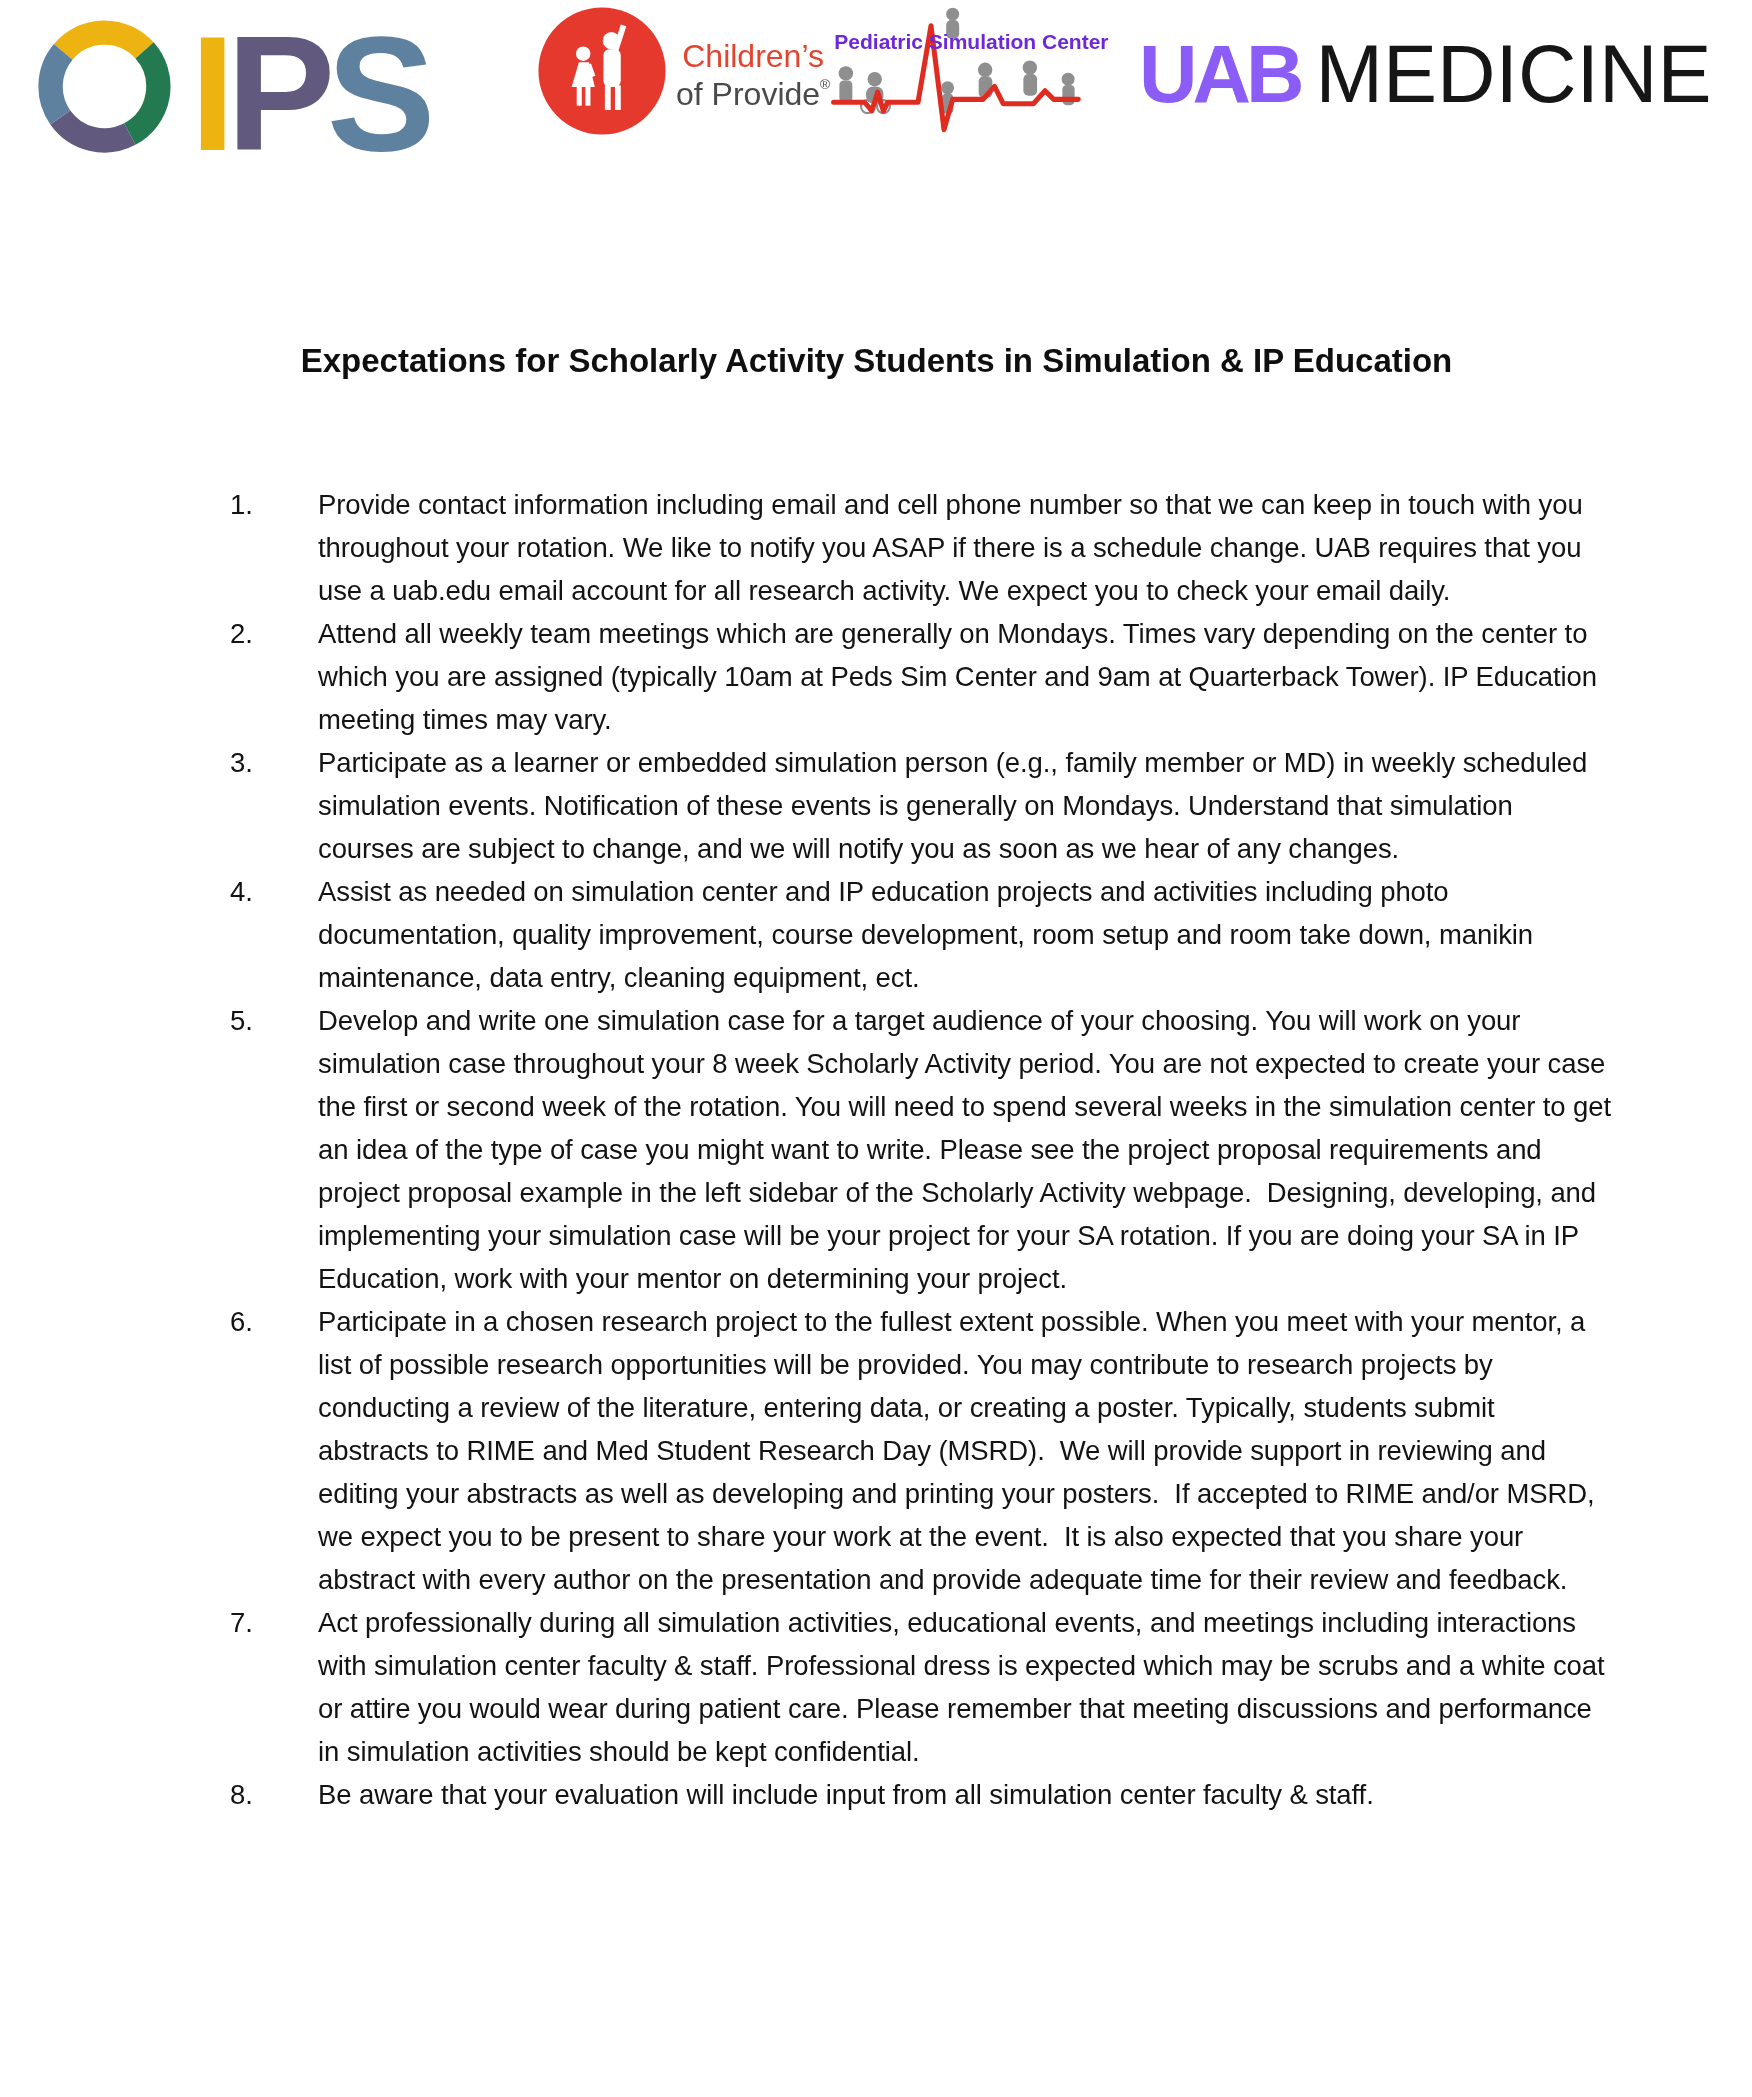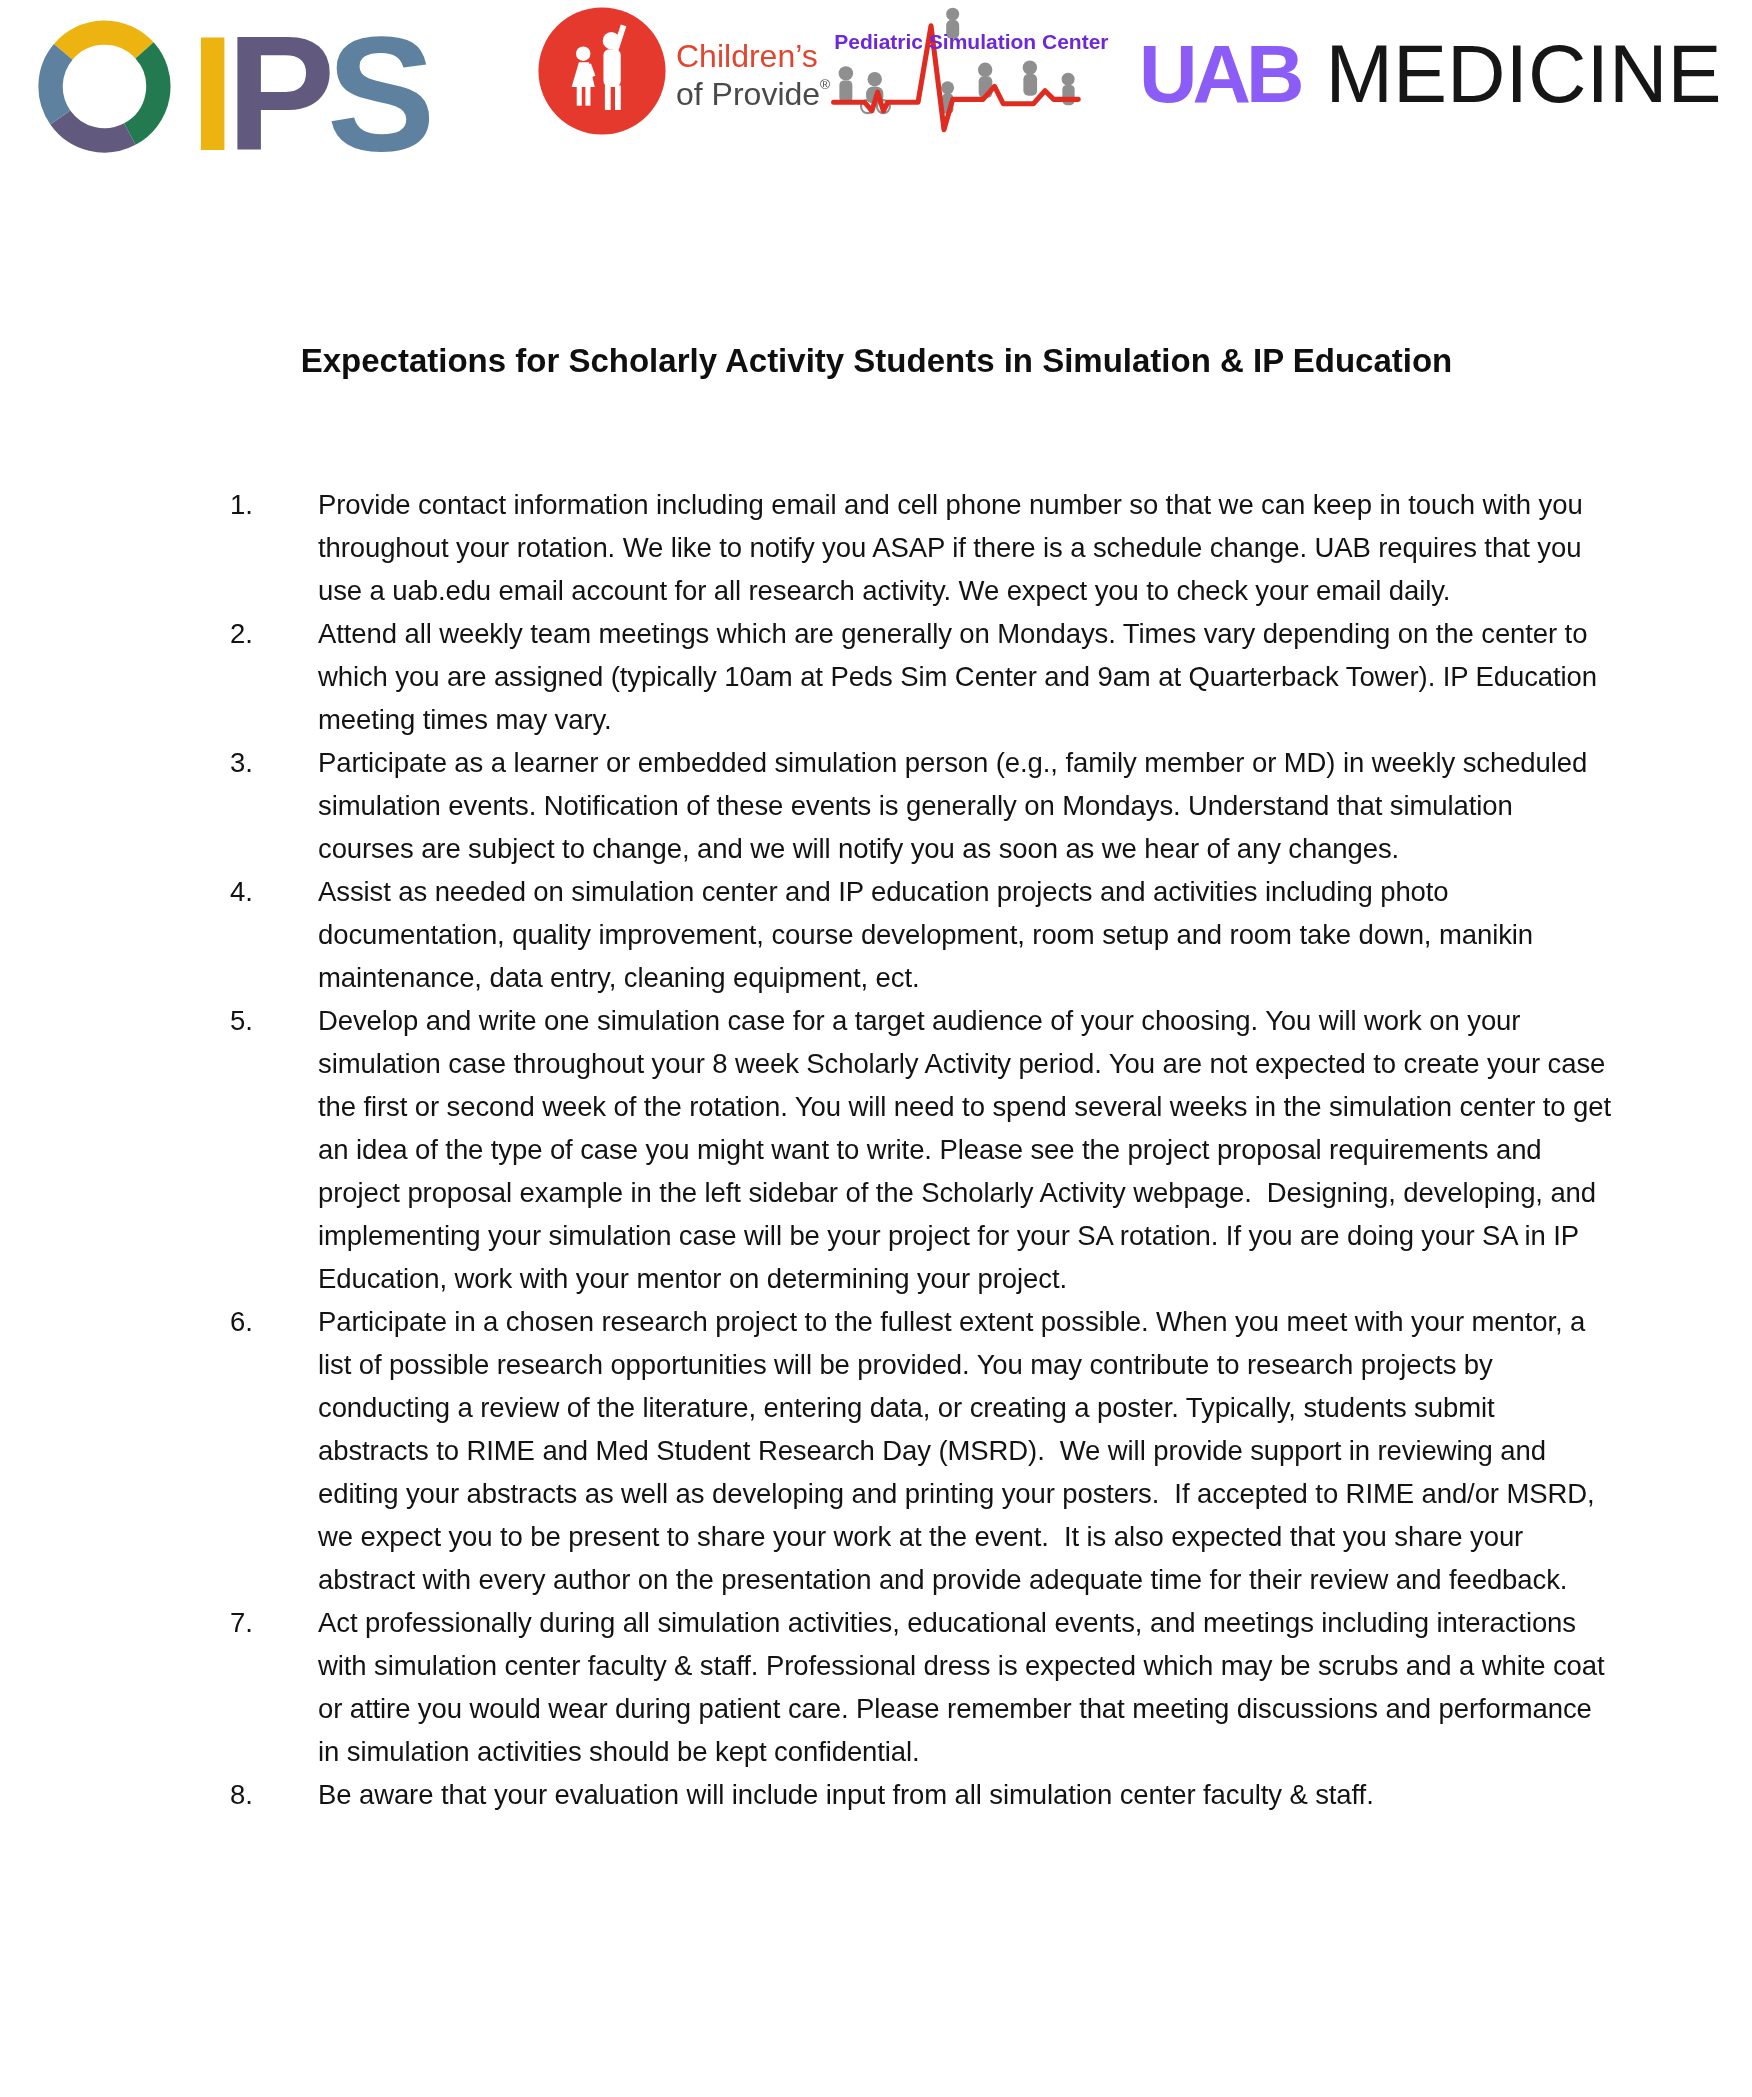--- a/index.html
+++ b/index.html
@@ -8,35 +8,35 @@
 
   
   .header{position:absolute;left:0;top:0;width:1486px;height:181px;}
 
   .oips{position:absolute;left:38px;top:14.5px;height:143px;display:flex;align-items:flex-end;}
   .oips-ring{width:133px;height:133px;margin-bottom:4.3px;}
   .oips-letters{font-weight:bold;font-size:163px;line-height:0.78;letter-spacing:-8.7px;
                 margin-left:19px;white-space:nowrap;}
   .l-i{color:#EDB411;} .l-p{color:#625A7E;} .l-s{color:#5F81A0;}
 
-  .childrens{position:absolute;left:537px;top:5.8px;width:304px;height:137px;}
+  .childrens{position:absolute;left:537px;top:5.8px;width:304px;height:137px;text-align:center;}
   .ch-circle{position:absolute;left:0;top:0;width:130px;height:130px;}
   .ch-text{position:absolute;left:139px;top:32px;line-height:1.18;}
   .ch-line1{color:#E2452F;font-size:32px;}
   .ch-line2{color:#4A4A4C;font-size:32px;}
   .ch-reg{font-size:13.7px;vertical-align:16px;color:#4A4A4C;}
 
   .psc{position:absolute;left:830px;top:1.4px;width:254px;height:139px;}
   .psc-svg{position:absolute;left:0;top:0;width:254px;height:139px;}
   .psc-title{position:absolute;left:4.3px;top:29px;font-size:21px;font-weight:bold;
              color:#6d28d9;white-space:nowrap;z-index:2;}
 
   .uab{position:absolute;left:1139px;top:38px;display:flex;align-items:flex-start;white-space:nowrap;}
   .uab-mark{font-size:81px;font-weight:bold;color:#8b5cf6;letter-spacing:-5px;line-height:72px;}
-  .uab-word{font-size:81px;font-weight:normal;color:#161616;letter-spacing:0;line-height:72px;margin-left:26px;}
+  .uab-word{font-size:81px;font-weight:normal;color:#161616;letter-spacing:0;line-height:72px;margin-left:16px;}
 
   
   .doc-title{position:absolute;left:0;top:320px;width:1753px;text-align:center;
              font-size:33px;font-weight:bold;color:#0f0f0f;}
 
   .list{position:absolute;left:230px;top:483px;width:1382px;list-style:none;margin:0;padding:0;}
   .list li{display:flex;align-items:flex-start;}
   .num{flex:none;width:54px;font-size:27.5px;line-height:43px;letter-spacing:-0.1px;}
   .txt{width:1325px;font-size:27.5px;line-height:43px;letter-spacing:-0.1px;white-space:pre-wrap;margin-left:34px;}
 </style>

